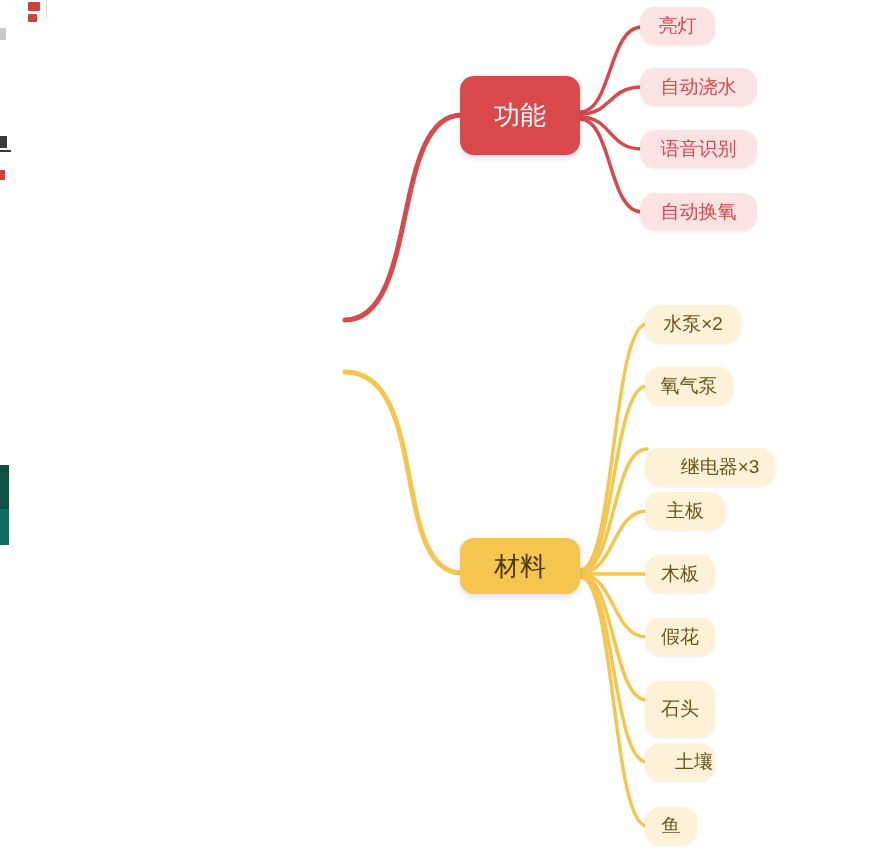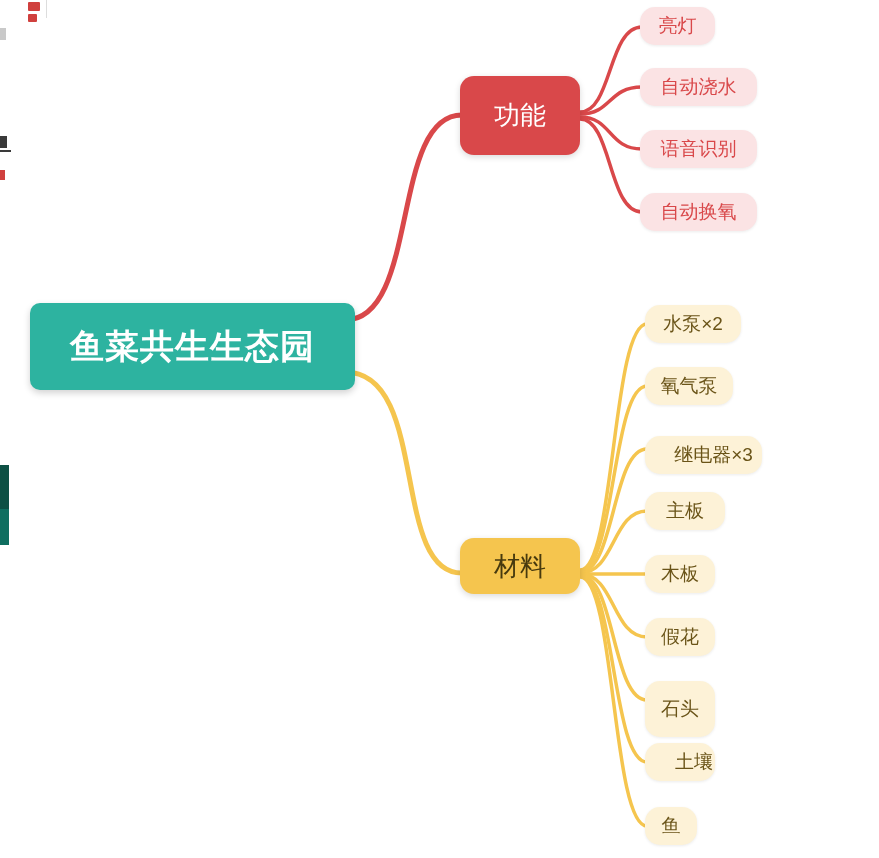--- a/index.html
+++ b/index.html
@@ -69,34 +69,33 @@
     <path class="sub-line yellow-line" d="M580,571 C615,571 612,386 647,386"></path>
     <path class="sub-line yellow-line" d="M580,572 C615,572 612,449 647,449"></path>
     <path class="sub-line yellow-line" d="M580,573 C615,573 612,511 647,511"></path>
     <path class="sub-line yellow-line" d="M580,574 C615,574 612,574 647,574"></path>
     <path class="sub-line yellow-line" d="M580,574 C615,574 612,637 647,637"></path>
     <path class="sub-line yellow-line" d="M580,575 C615,575 612,700 647,700"></path>
     <path class="sub-line yellow-line" d="M580,576 C615,576 612,762 647,762"></path>
     <path class="sub-line yellow-line" d="M580,577 C615,577 612,826 647,826"></path>
   </svg>
 
-  <div class="node root" style="left:30px;top:303px;width:325px;height:87px;">鱼菜共生生态园</div>
 
   <div class="node branch branch-red" style="left:460px;top:76px;width:120px;height:79px;">功能</div>
 
   <div class="node child pink" style="left:640px;top:7px;width:75px;height:38px;">亮灯</div>
   <div class="node child pink" style="left:640px;top:68px;width:117px;height:38px;">自动浇水</div>
   <div class="node child pink" style="left:640px;top:130px;width:117px;height:38px;">语音识别</div>
   <div class="node child pink" style="left:640px;top:193px;width:117px;height:38px;">自动换氧</div>
 
   <div class="node branch branch-yellow" style="left:460px;top:538px;width:120px;height:56px;">材料</div>
 
   <div class="node child cream" style="left:645px;top:305px;width:96px;height:38px;">水泵×2</div>
   <div class="node child cream" style="left:645px;top:367px;width:88px;height:38px;">氧气泵</div>
-  <div class="node child cream" style="left:645px;top:436px;width:117px;height:38px;padding-left:20px;">继电器×3</div>
+  <div class="node child cream" style="left:645px;top:448px;width:130px;height:38px;padding-left:20px;">继电器×3</div>
   <div class="node child cream" style="left:645px;top:492px;width:80px;height:38px;">主板</div>
   <div class="node child cream" style="left:645px;top:555px;width:70px;height:38px;">木板</div>
   <div class="node child cream" style="left:645px;top:618px;width:70px;height:38px;">假花</div>
   <div class="node child cream" style="left:645px;top:681px;width:70px;height:56px;">石头</div>
   <div class="node child cream" style="left:645px;top:743px;width:70px;height:38px;padding-left:28px;">土壤</div>
   <div class="node child cream" style="left:645px;top:807px;width:52px;height:38px;">鱼</div>
 
   <div class="frag" style="left:28px;top:2px;width:12px;height:9px;background:var(--artifact-red);border-radius:1px;"></div>
   <div class="frag" style="left:28px;top:14px;width:9px;height:8px;background:var(--artifact-red);border-radius:1px;"></div>
   <div class="frag" style="left:46px;top:0px;width:1px;height:18px;background:#dddddd;"></div>

